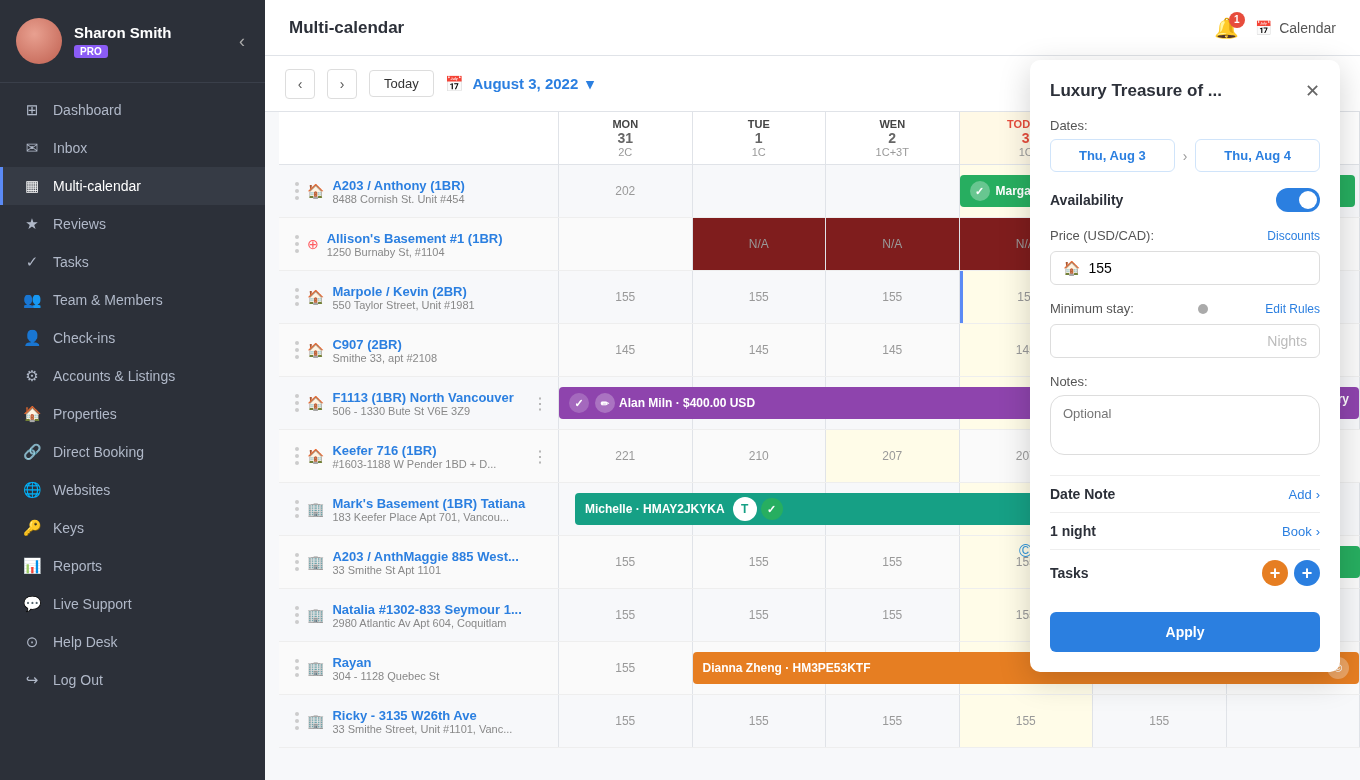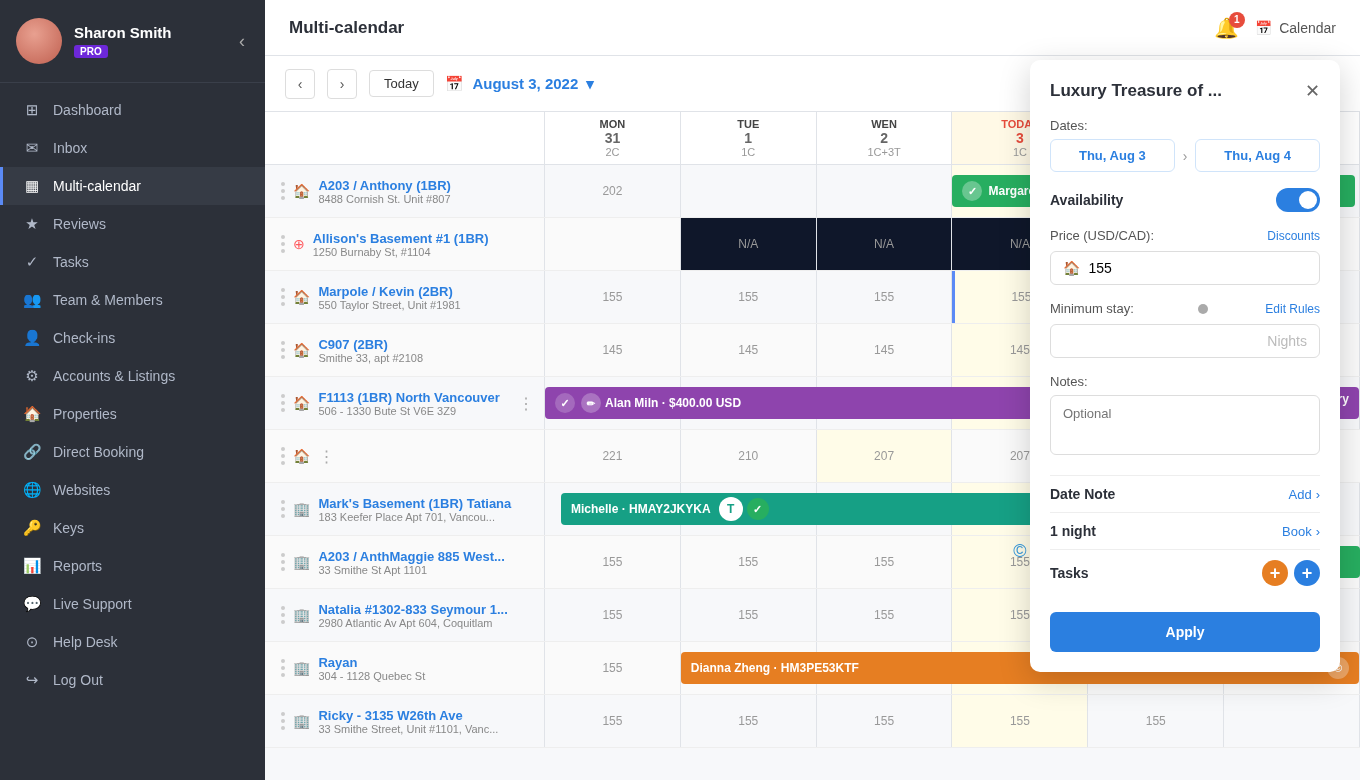--- a/index.html
+++ b/index.html
@@ -19,21 +19,21 @@
       overflow: hidden; flex-shrink: 0;
       display: flex; align-items: center; justify-content: center;
       background: linear-gradient(135deg, #c88, #a66);
     }
     .avatar-img {
       width: 100%; height: 100%; background: radial-gradient(circle at 40% 35%, #e8a090, #c06050);
     }
     .user-info { flex: 1; }
     .user-name { font-size: 15px; font-weight: 600; color: #fff; }
     .user-badge {
-      display: inline-block; background: #6d28d9; color: #fff;
+      display: inline-block; background: #8b5cf6; color: #fff;
       font-size: 10px; font-weight: 700; padding: 1px 6px; border-radius: 3px; margin-top: 2px; text-align: center;
     }
     .collapse-btn {
       color: #aaa; cursor: pointer; font-size: 18px;
       background: none; border: none; padding: 4px;
     }
     .nav-items { flex: 1; overflow-y: auto; padding: 8px 0; }
     .nav-item {
       display: flex; align-items: center; gap: 12px;
       padding: 10px 20px; cursor: pointer; color: #b0b8c8; font-size: 14px;
@@ -94,21 +94,21 @@
       margin-left: auto; display: flex; align-items: center;
       border: 1px solid #ddd; border-radius: 6px; padding: 5px 12px;
       background: #fff; gap: 8px; width: 240px;
     }
     .search-bar input {
       border: none; outline: none; font-size: 13px; color: #555; width: 100%;
       background: transparent;
     }
 
     
-    .cal-body { flex: 1; overflow: hidden; display: flex; flex-direction: column; }
+    .cal-body { flex: 1; overflow: hidden; display: flex; flex-direction: column; margin-left: 14px; }
 
     
     .day-headers {
       display: grid;
       grid-template-columns: 280px repeat(6, 1fr);
       background: #fff; border-bottom: 1px solid #e0e3e8;
       flex-shrink: 0;
     }
     .day-header-spacer { border-right: 1px solid #e0e3e8; }
     .day-header {
@@ -144,21 +144,21 @@
     .prop-name { font-size: 13px; font-weight: 600; color: #2b7fe0; white-space: nowrap; overflow: hidden; text-overflow: ellipsis; }
     .prop-addr { font-size: 11px; color: #888; white-space: nowrap; overflow: hidden; text-overflow: ellipsis; }
     .prop-actions { font-size: 16px; color: #aaa; cursor: pointer; flex-shrink: 0; }
 
     .day-cell {
       border-right: 1px solid #e0e3e8;
       position: relative; display: flex; align-items: center; justify-content: center;
       font-size: 12px; color: #999;
     }
     .day-cell.today-col { background: #fffce8; }
-    .day-cell.blocked { background: #0f172a; }
+    .day-cell.blocked { background: #7f1d1d; }
 
     
     .booking-bar {
       position: absolute; height: 32px; border-radius: 4px;
       display: flex; align-items: center; padding: 0 10px;
       font-size: 12px; font-weight: 600; color: #fff;
       white-space: nowrap; overflow: hidden; z-index: 2;
       top: 10px;
     }
     .booking-bar.green { background: #27ae60; }
@@ -233,21 +233,21 @@
     }
     .edit-rules-link { font-size: 12px; color: #2b7fe0; cursor: pointer; }
     .min-stay-input {
       border: 1px solid #ddd; border-radius: 6px;
       padding: 8px 12px; font-size: 14px; width: 100%; color: #bbb;
       margin-bottom: 16px;
       display: flex; align-items: center; justify-content: flex-end;
     }
 
     .notes-textarea {
-      border: 1px solid #ddd; border-radius: 6px;
+      border: 1px solid #ddd; border-radius: 14px;
       padding: 10px 12px; font-size: 13px; width: 100%;
       resize: none; height: 60px; color: #bbb;
       margin-bottom: 16px; outline: none; font-family: inherit;
     }
 
     .section-row {
       display: flex; align-items: center; justify-content: space-between;
       padding: 10px 0; border-top: 1px solid #eee;
     }
     .section-label { font-size: 14px; font-weight: 600; color: #2c3039; }
@@ -432,21 +432,21 @@
       <div class="prop-row" style="position:relative;">
         <div class="prop-info">
           <div class="prop-dots">
               <div class="prop-dot"></div>
               <div class="prop-dot"></div>
               <div class="prop-dot"></div>
             </div>
           <span class="prop-icon">🏠</span>
           <div class="prop-details">
             <div class="prop-name">A203 / Anthony (1BR)</div>
-            <div class="prop-addr">8488 Cornish St. Unit #807</div>
+            <div class="prop-addr">8488 Cornish St. Unit #454</div>
           </div>
         </div>
         <div class="day-cell">202</div>
         <div class="day-cell"></div>
         <div class="day-cell"></div>
         <div class="day-cell today-col" style="position:relative;">
 
           <div class="booking-bar green" style="left:0; width:calc(300% - 2px); top:10px;">
             <span class="check-icon">✓</span>
             Margaret · $1,245.00 USD
@@ -554,20 +554,24 @@
       </div>
 
       <div class="prop-row">
         <div class="prop-info">
           <div class="prop-dots">
               <div class="prop-dot"></div>
               <div class="prop-dot"></div>
               <div class="prop-dot"></div>
             </div>
           <span class="prop-icon">🏠</span>
+          <div class="prop-details">
+            <div class="prop-name">Keefer 716 (1BR)</div>
+            <div class="prop-addr">#1603-1188 W Pender 1BD + D...</div>
+          </div>
           <span class="prop-actions">⋮</span>
         </div>
         <div class="day-cell">221</div>
         <div class="day-cell">210</div>
         <div class="day-cell today-col">207</div>
         <div class="day-cell">207</div>
         <div class="day-cell"></div>
       </div>
 
       <div class="prop-row" style="position:relative;">

